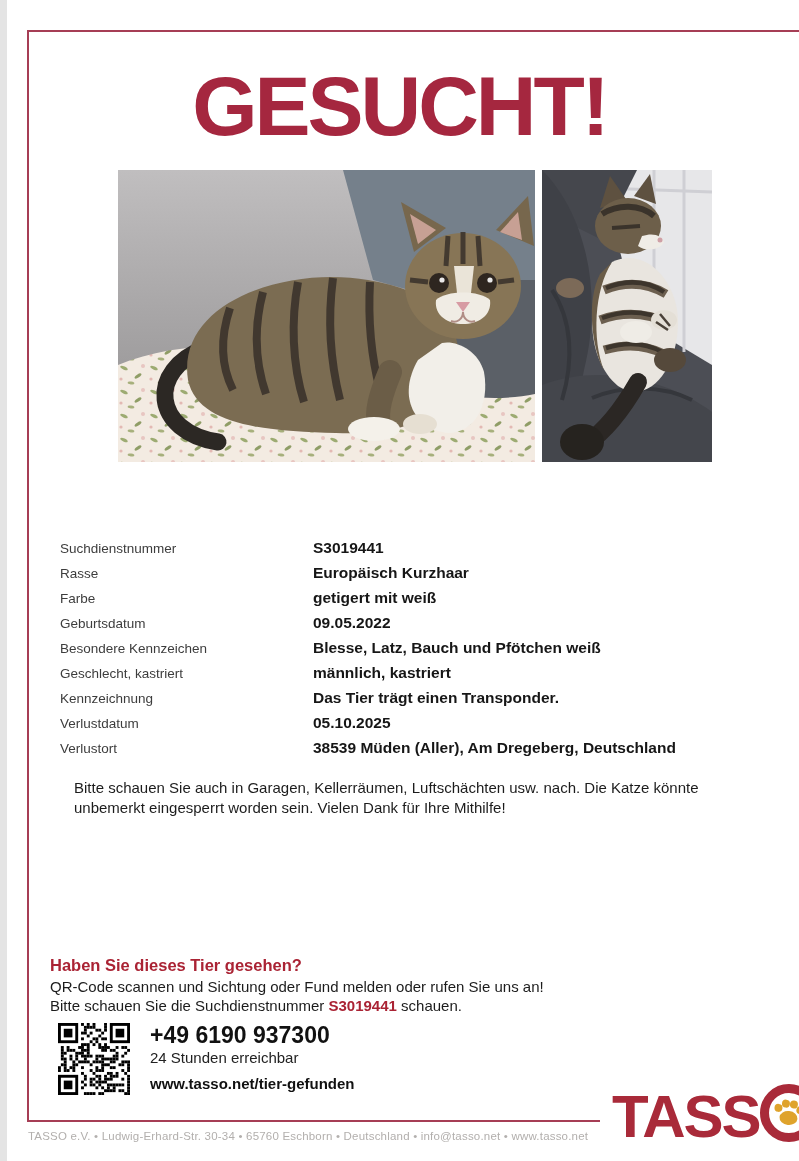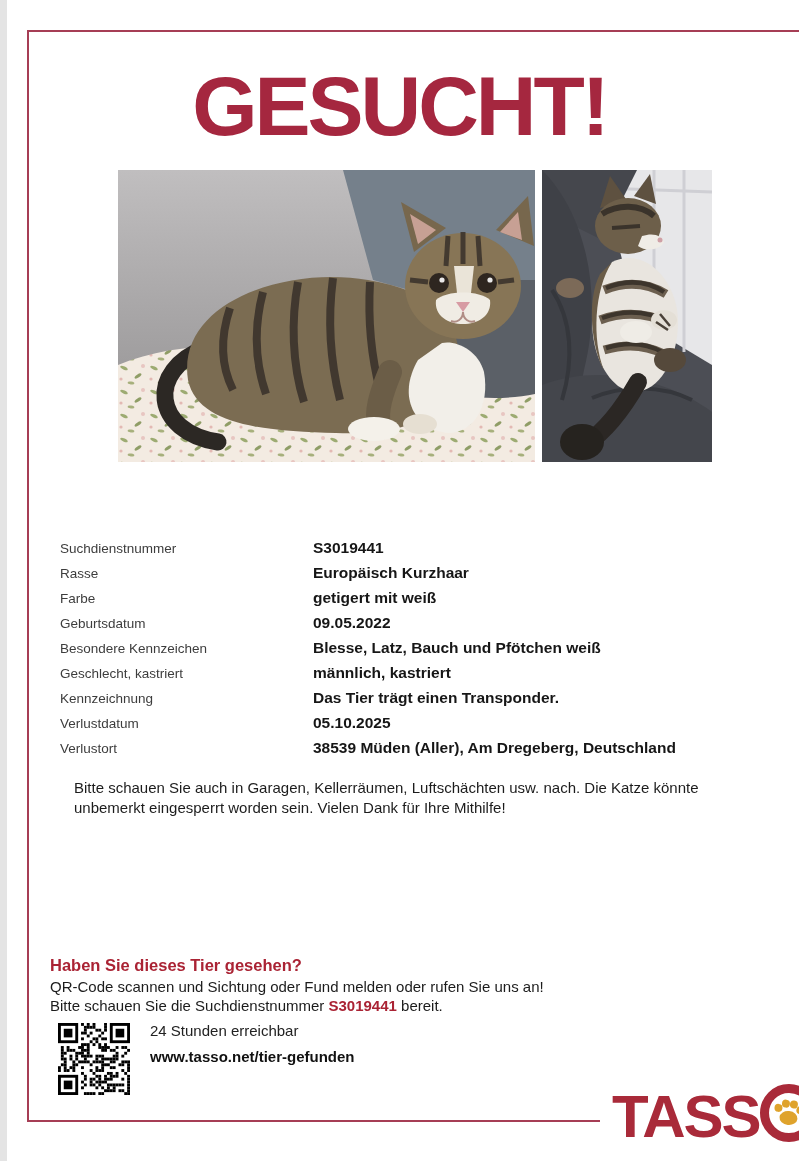--- a/index.html
+++ b/index.html
@@ -186,21 +186,21 @@
         <span class="dlabel">Verlustort</span>
         <span class="dvalue">38539 Müden (Aller), Am Dregeberg, Deutschland</span>
       </div>
   </div>
 
   <div class="note">Bitte schauen Sie auch in Garagen, Kellerräumen, Luftschächten usw. nach. Die Katze könnte unbemerkt eingesperrt worden sein. Vielen Dank für Ihre Mithilfe!</div>
 
   <div class="contact">
     <div class="q">Haben Sie dieses Tier gesehen?</div>
     <div class="ln">QR-Code scannen und Sichtung oder Fund melden oder rufen Sie uns an!</div>
-    <div class="ln"><span>Bitte schauen Sie die Suchdienstnummer </span><span class="sd">S3019441</span><span> bereit.</span></div>
+    <div class="ln"><span>Bitte schauen Sie die Suchdienstnummer </span><span class="sd">S3019441</span><span> schauen.</span></div>
   </div>
 
   <svg class="qr" id="qr" viewBox="0 0 75 75">
       <rect x="0" y="0" width="75" height="75" fill="#fff"></rect>
       <rect x="24" y="0" width="3" height="3" fill="#000"></rect>
       <rect x="30" y="0" width="3" height="3" fill="#000"></rect>
       <rect x="36" y="0" width="3" height="3" fill="#000"></rect>
       <rect x="48" y="0" width="3" height="3" fill="#000"></rect>
       <rect x="27" y="3" width="3" height="3" fill="#000"></rect>
       <rect x="30" y="3" width="3" height="3" fill="#000"></rect>
@@ -400,29 +400,31 @@
       <rect x="6" y="6" width="9" height="9" fill="#000"></rect>
       <rect x="54" y="0" width="21" height="21" fill="#000"></rect>
       <rect x="57" y="3" width="15" height="15" fill="#fff"></rect>
       <rect x="60" y="6" width="9" height="9" fill="#000"></rect>
       <rect x="0" y="54" width="21" height="21" fill="#000"></rect>
       <rect x="3" y="57" width="15" height="15" fill="#fff"></rect>
       <rect x="6" y="60" width="9" height="9" fill="#000"></rect>
     </svg>
 
   <div class="phoneblock">
+    <div class="phone">+49 6190 937300</div>
     <div class="avail">24 Stunden erreichbar</div>
     <div class="url">www.tasso.net/tier-gefunden</div>
   </div>
 
   <div class="logo">
     <span class="logo-txt">TASS</span><span class="logo-o"><svg width="34" height="32" viewBox="0 0 34 32">
           <g fill="#dfa32c" transform="rotate(6 17 16)">
             <ellipse cx="17" cy="21" rx="9" ry="7"></ellipse>
             <circle cx="6" cy="12" r="4"></circle>
             <circle cx="13" cy="7" r="4"></circle>
             <circle cx="21" cy="7" r="4"></circle>
             <circle cx="28" cy="12" r="4"></circle>
           </g>
         </svg></span>
   </div>
 
+  <div class="footer">TASSO e.V. • Ludwig-Erhard-Str. 30-34 • 65760 Eschborn • Deutschland • info@tasso.net • www.tasso.net</div>
 </div>
 
 </body></html>

